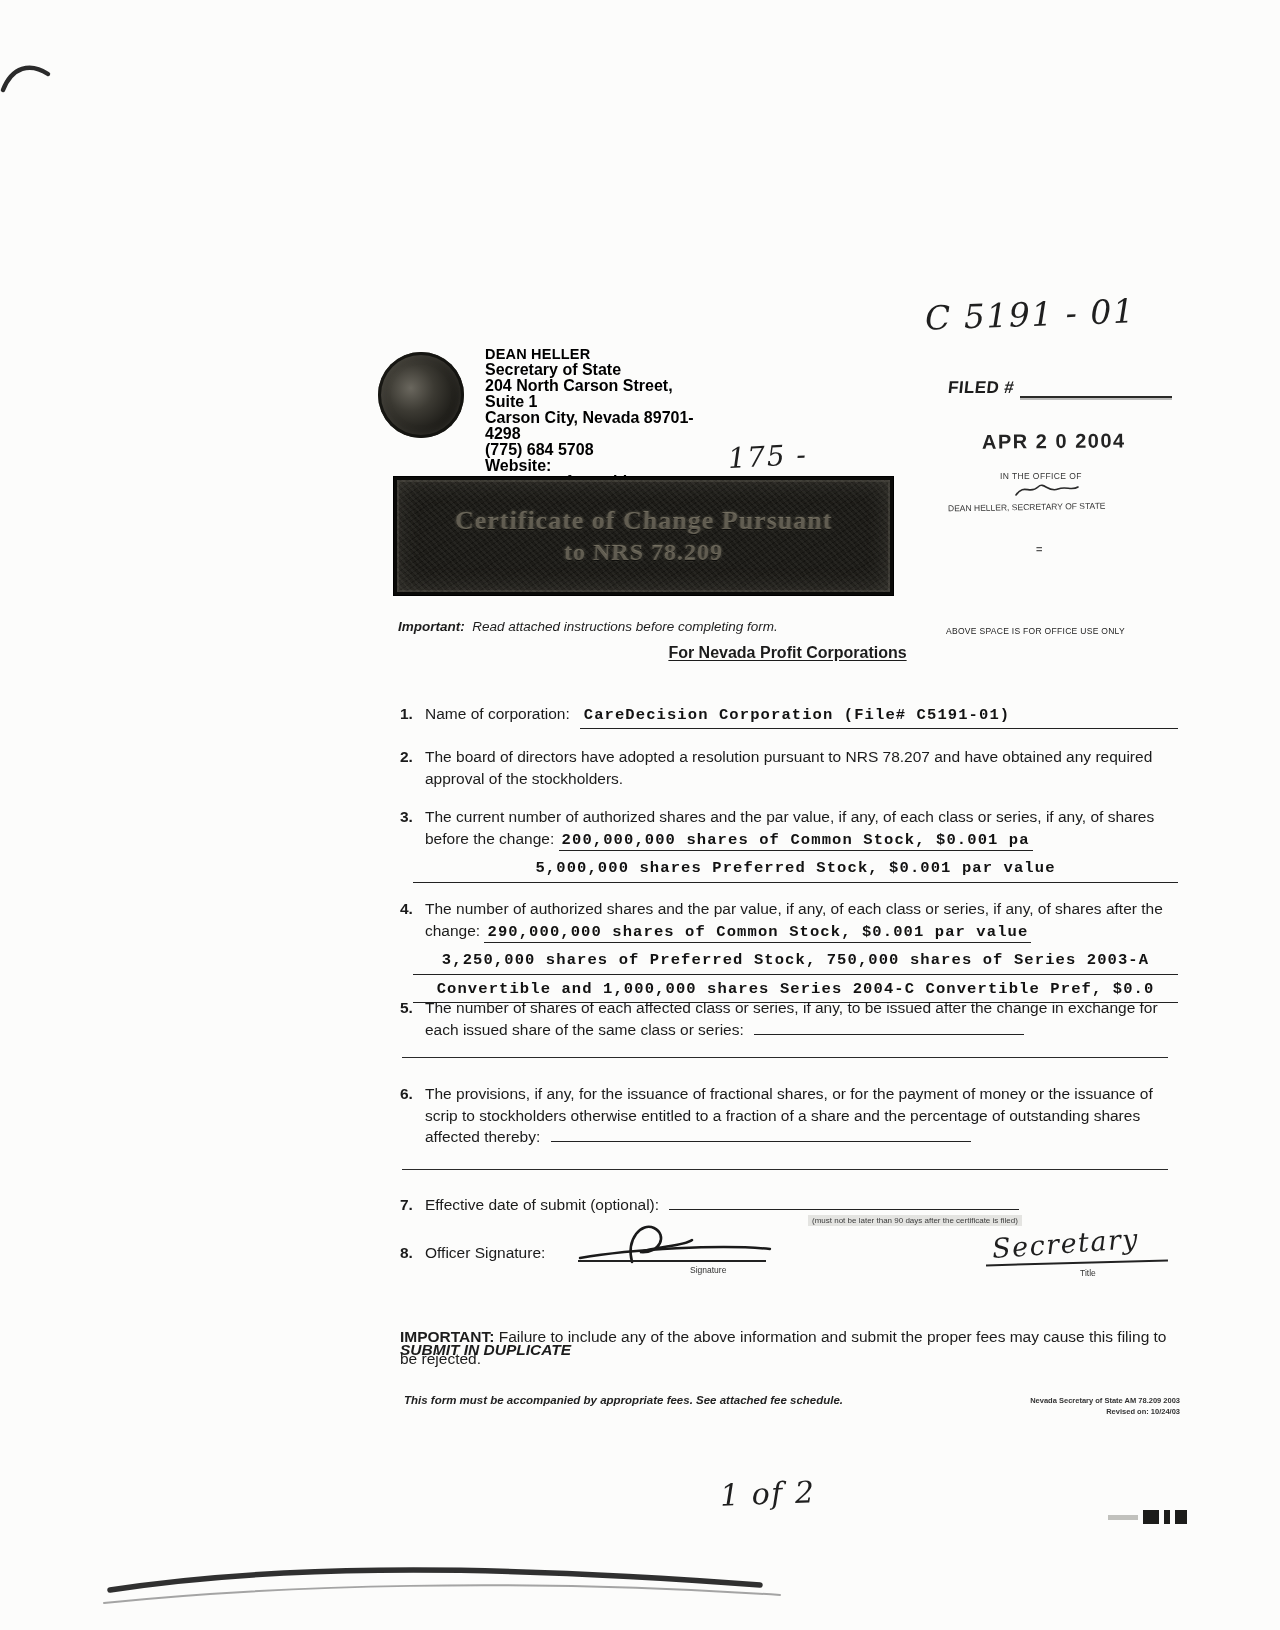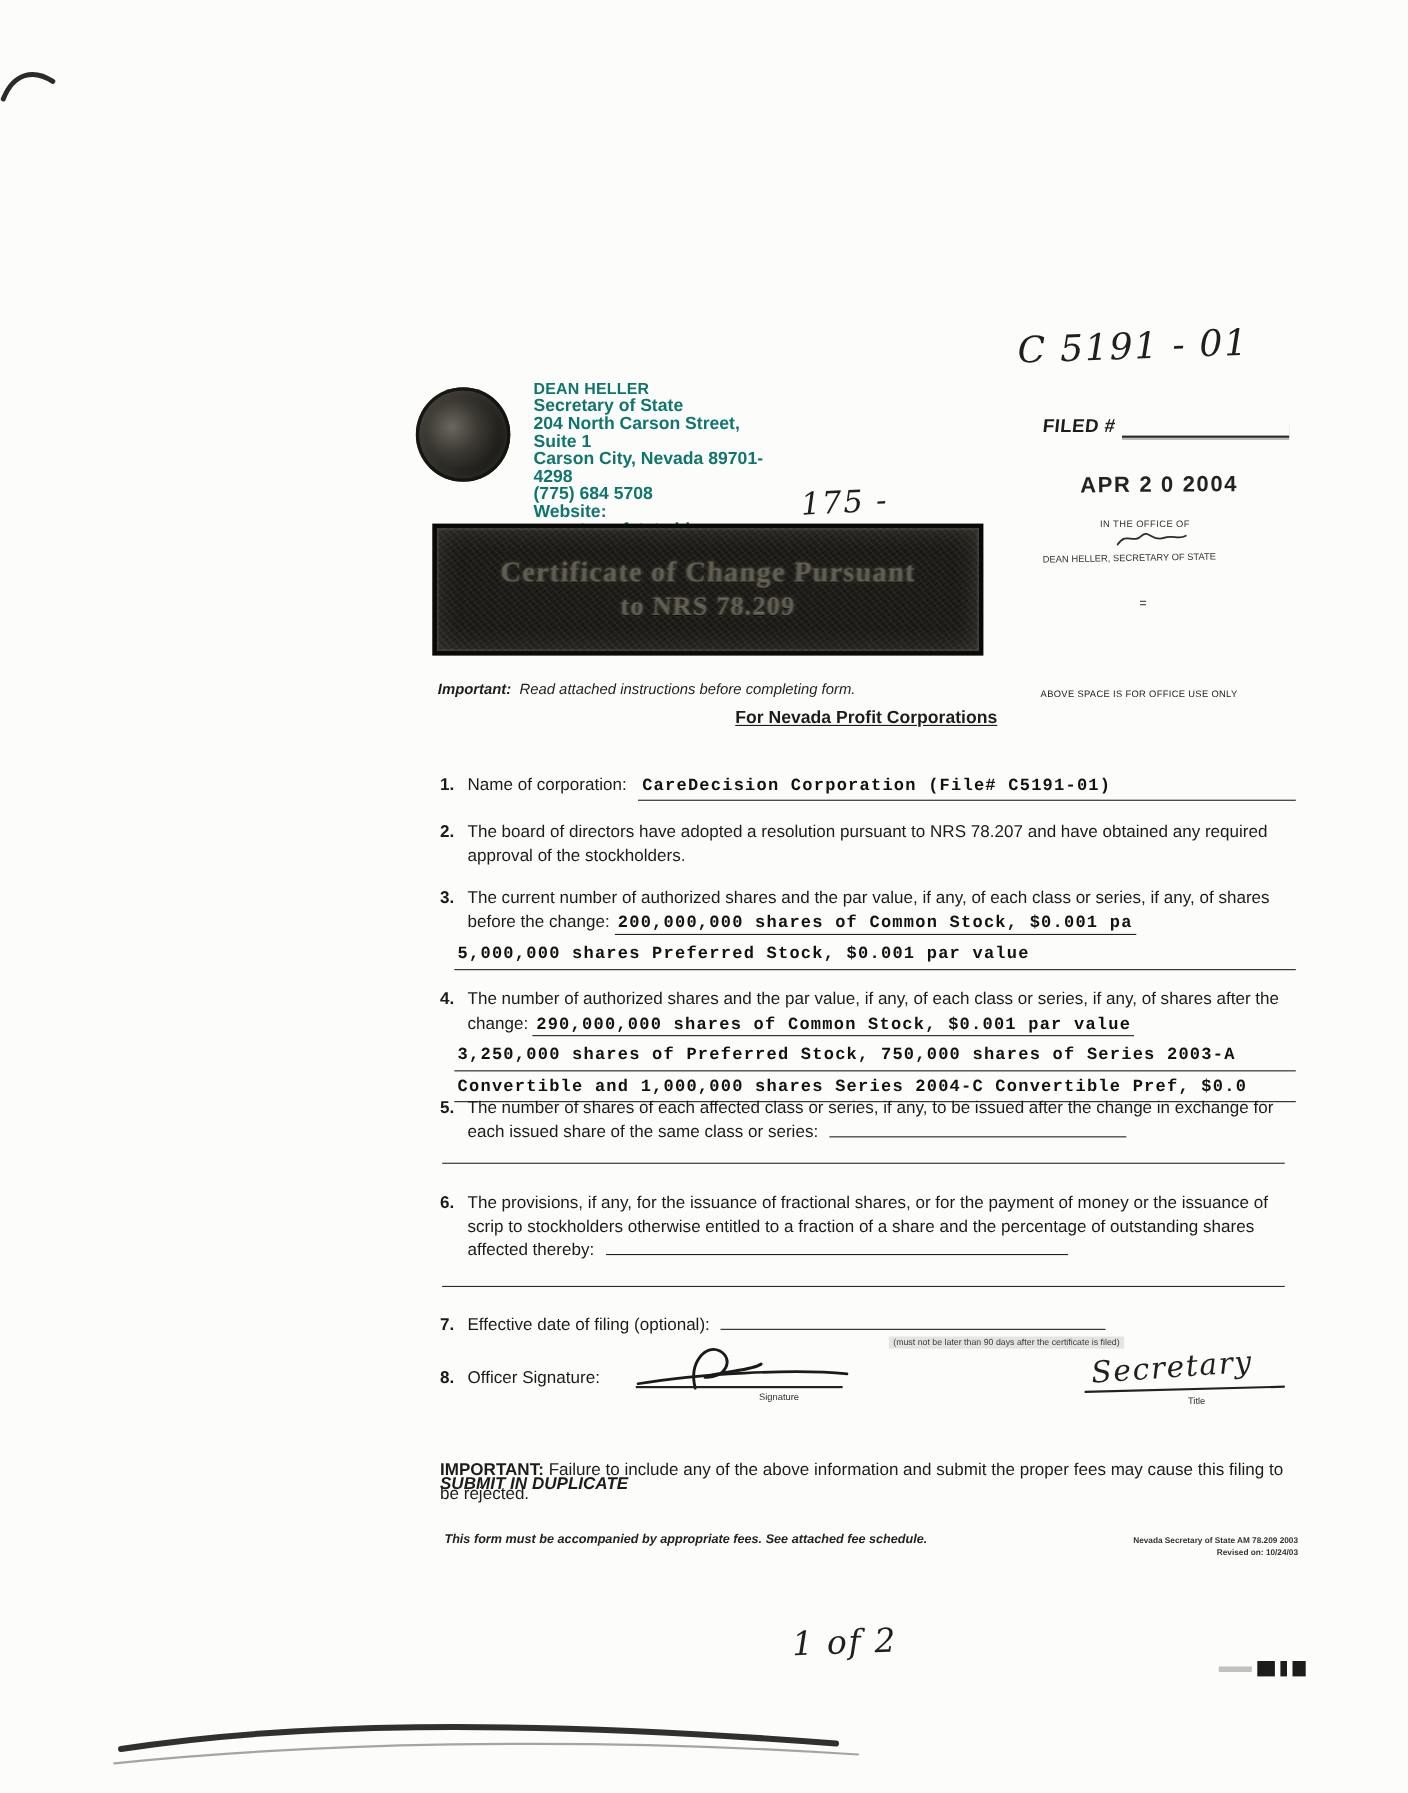--- a/index.html
+++ b/index.html
@@ -16,21 +16,21 @@
     font-family:"DejaVu Serif", serif; font-style:italic; color:#1f1f1f;
     letter-spacing:1.5px;
   }
 
   
   .seal {
     width:86px; height:86px; border-radius:50%;
     background: radial-gradient(circle at 38% 42%, #6a675e 0%, #3c3a33 32%, #1b1a16 66%, #121110 100%);
     box-shadow: inset 0 0 0 3px rgba(18,18,14,.9), inset 0 0 12px rgba(215,210,195,.28);
   }
-  .lh-text { font-weight:bold; color:#0f766e; line-height:16px; }
+  .lh-text { font-weight:bold; color:#000000; line-height:16px; }
   .lh-name { font-size:14.5px; letter-spacing:.2px; }
   .lh-line { font-size:16px; }
 
   .filed-line { width:152px; height:14px; border-bottom:2.5px solid #2a2a28;
     margin-left:6px; box-shadow:0 2px 0 rgba(40,40,40,.3); }
 
   
   .title-box {
     left:394px; top:477px; width:499px; height:118px;
     background:#1d1c18;
@@ -54,21 +54,21 @@
   
   .item { position:absolute; left:400px; width:778px; font-size:15.5px; line-height:21.5px; color:#1b1b1b; }
   .item .num { position:absolute; left:0; top:0; font-weight:bold; }
   .item .content { margin-left:25px; }
   .flexline { display:flex; align-items:baseline; }
   .flexline .lbl { white-space:nowrap; margin-right:10px; }
   .flexline .val { flex:1; border-bottom:1.8px solid #222; padding:0 4px 1px; }
   .typed { font-family:"Liberation Mono","DejaVu Sans Mono",monospace; font-weight:bold;
            font-size:15.5px; letter-spacing:1.1px; color:#121212; white-space:nowrap; }
   .uline { border-bottom:1.8px solid #222; padding:0 3px 1px; }
-  .vblock { display:block; margin-top:7px; margin-left:-12px; width:calc(100% + 12px); padding-bottom:2px; }
+  .vblock { display:block; margin-top:7px; margin-left:-12px; width:calc(100% + 12px); padding-bottom:2px;text-align:center; }
   .fill { display:inline-block; border-bottom:1.8px solid #222; height:.8em; margin-left:6px; }
   .blank { position:absolute; left:402px; width:766px; border-bottom:1.8px solid #2a2a2a; height:0; }
 
   .sig-line { border-bottom:2px solid #222; height:0; }
 
   .headings { left:400px; top:641px; width:775px; text-align:center;
     font-weight:bold; font-size:16px; line-height:23px; }
   .headings div { text-decoration:underline; text-underline-offset:2px; }
 </style>
 </head>
@@ -178,21 +178,21 @@
       <span>The provisions, if any, for the issuance of fractional shares, or for the payment of money or the issuance of scrip to stockholders otherwise entitled to a fraction of a share and the percentage of outstanding shares affected thereby:</span>
       <span class="fill" style="width:420px;"></span>
     </div>
   </div>
   <div class="blank" style="top:1169px;"></div>
 
   <div class="item" style="top:1194px;">
     <span class="num">7.</span>
     <div class="content">
       <div class="flexline">
-        <span class="lbl">Effective date of filing (optional):</span>
+        <span class="lbl">Effective date of submit (optional):</span>
         <span class="fill" style="width:350px; margin-left:0;"></span>
       </div>
     </div>
   </div>
   <div class="abs" style="left:808px; top:1215px; font-size:8px; color:#3c3c3c; background:rgba(120,120,110,.18); padding:1px 4px;">(must not be later than 90 days after the certificate is filed)</div>
 
   <div class="item" style="top:1242px;">
     <span class="num">8.</span>
     <div class="content">
       <span>Officer Signature:</span>

